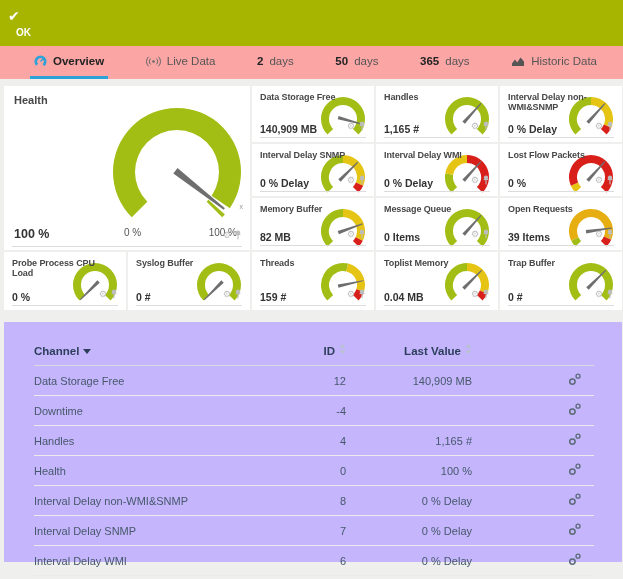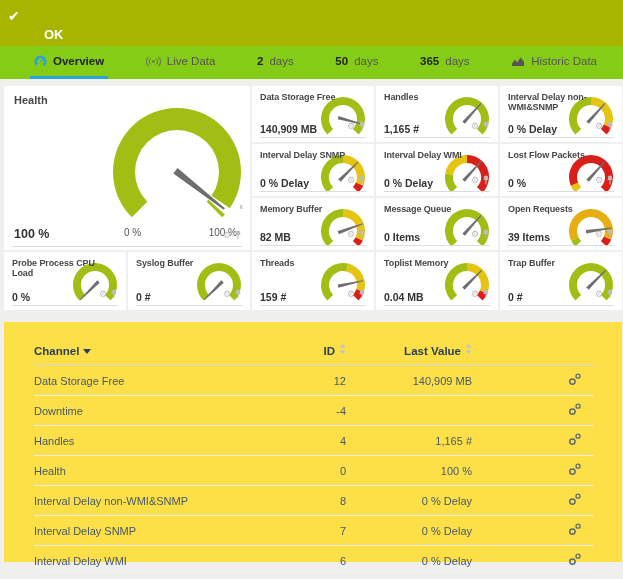--- a/index.html
+++ b/index.html
@@ -9,23 +9,23 @@
     background:#eff0ee; color:#333;
   }
   
   .sensor-header { position:relative; height:46px; background:#a7b400; color:#fff; }
   .hd-check { position:absolute; left:8px; top:8px; font-size:14px; font-weight:bold; }
   .hd-line { position:absolute; left:30px; top:5px; white-space:nowrap; }
   .hd-kind { font-style:italic; font-size:15px; margin-right:6px; }
   .hd-title { font-size:16.5px; font-weight:bold; }
   .hd-flag { font-size:10px; position:relative; top:-6px; margin-left:3px; }
   .hd-stars { font-size:11px; letter-spacing:2px; margin-left:12px; position:relative; top:-2px;}
-  .hd-status { position:absolute; left:44px; top:27px; font-size:13px; font-weight:bold; }
+  .hd-status { position:absolute; left:16px; top:27px; font-size:10px; font-weight:bold; }
   
-  .tabbar { height:33px; background:#84cc16; display:flex; align-items:stretch;
+  .tabbar { height:33px; background:#fca5a5; display:flex; align-items:stretch;
             padding:0 22px 0 30px; justify-content:space-between; }
   .tab { display:flex; align-items:center; gap:6px; font-size:11.5px; color:#555;
          cursor:pointer; border-bottom:3px solid transparent; padding:0 4px; }
   .tab.active { border-bottom-color:#2ba3d9; color:#222; font-weight:bold; }
   .tab .num { font-weight:bold; color:#222; }
   .tab .icon { display:inline-flex; align-items:center; }
   
   .content { padding:7px 1px 0 4px; }
   .grid { display:grid; grid-template-columns:repeat(5,1fr); grid-template-rows:56px 52px 52px 58px;
           gap:2px; }
@@ -42,21 +42,21 @@
   .sp { padding:6px 8px 0 8px; }
   .sp-title { font-size:9px; font-weight:bold; color:#474747; line-height:1.15; letter-spacing:-0.1px;
               position:relative; z-index:2; }
   .sp-gauge { position:absolute; right:8px; top:10px; z-index:1; }
   .sp-footer { position:absolute; left:8px; right:8px; bottom:4px; border-bottom:1px solid #dcdcdc;
                display:flex; justify-content:space-between; align-items:flex-end; padding-bottom:2px; z-index:2;}
   .sp-value { font-size:10.5px; font-weight:bold; color:#333; white-space:nowrap; }
   .icon-group { display:flex; align-items:center; gap:3px; }
   .gear-ic { font-size:9px; color:#bdbdbd; line-height:1; cursor:pointer; }
   
-  .table-panel { background:#fde047; margin-top:12px; padding:16px 28px 0 30px; height:240px; }
+  .table-panel { background:#c4b5fd; margin-top:12px; padding:16px 28px 0 30px; height:240px; }
   table { width:100%; border-collapse:collapse; table-layout:fixed; }
   th { font-size:11.5px; color:#2c3e5a; font-weight:bold; text-align:left; padding:6px 0 8px 0;
        border-bottom:1px solid #d7dbe0; cursor:pointer; }
   th.col-id, th.col-val { text-align:right; }
   td { font-size:11px; color:#46586a; padding:7px 0; border-bottom:1px solid #ebebeb; }
   td.cell-id, td.cell-val { text-align:right; }
   td.cell-action { text-align:right; padding-right:12px; }
   col.c-channel{width:232px;} col.c-id{width:80px;} col.c-val{width:126px;} col.c-act{width:auto;}
   .sort-ic { display:inline-block; margin-left:4px; vertical-align:1px; }
   .edit-ic { cursor:pointer; display:inline-block; }

